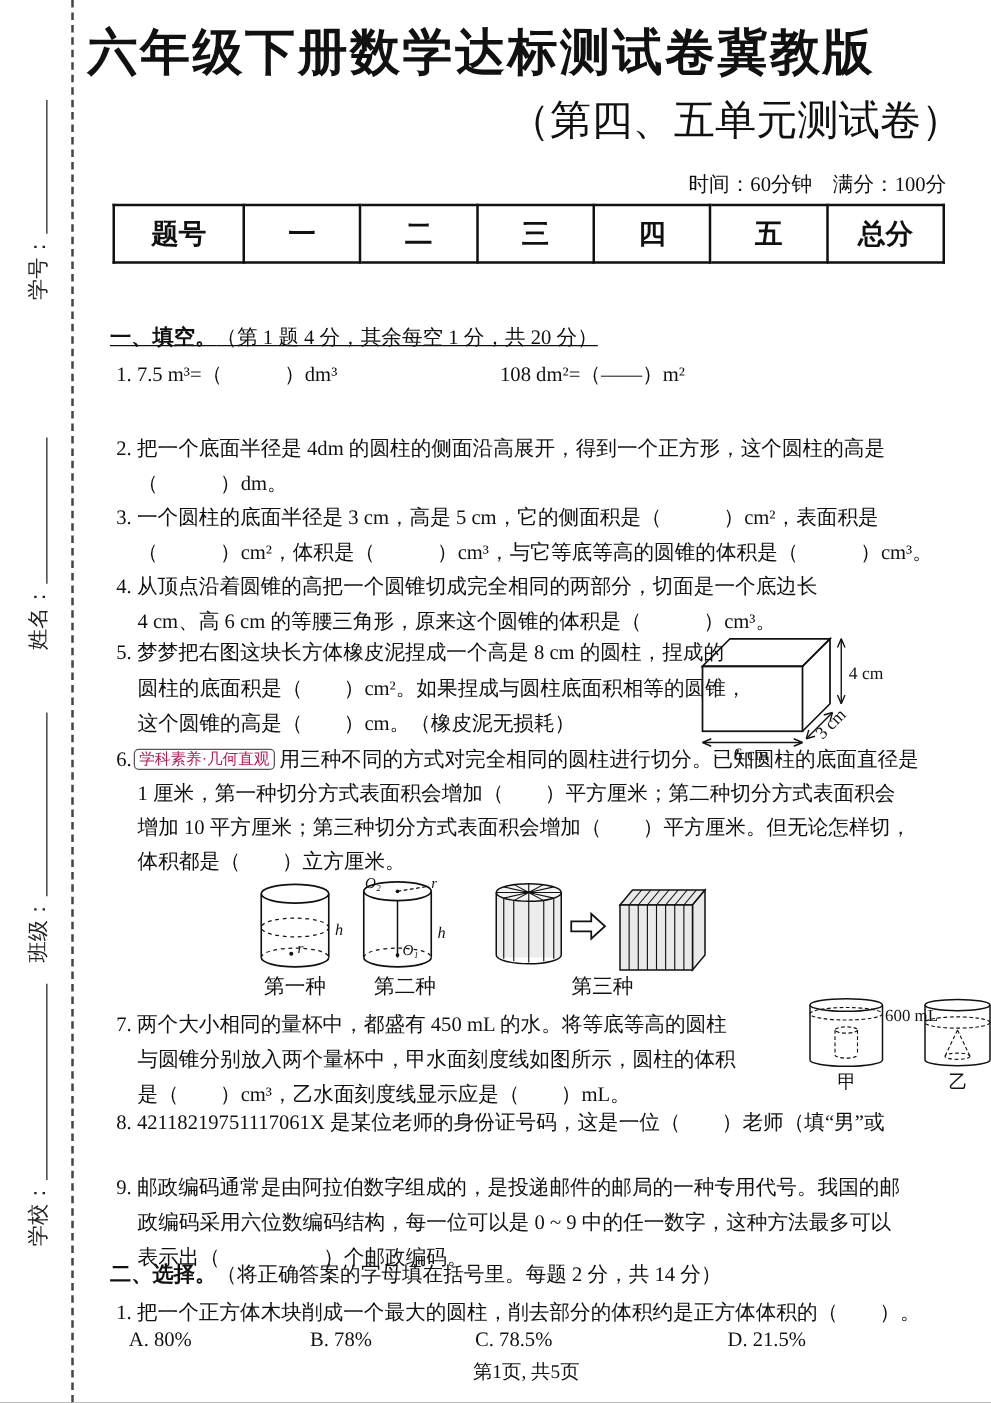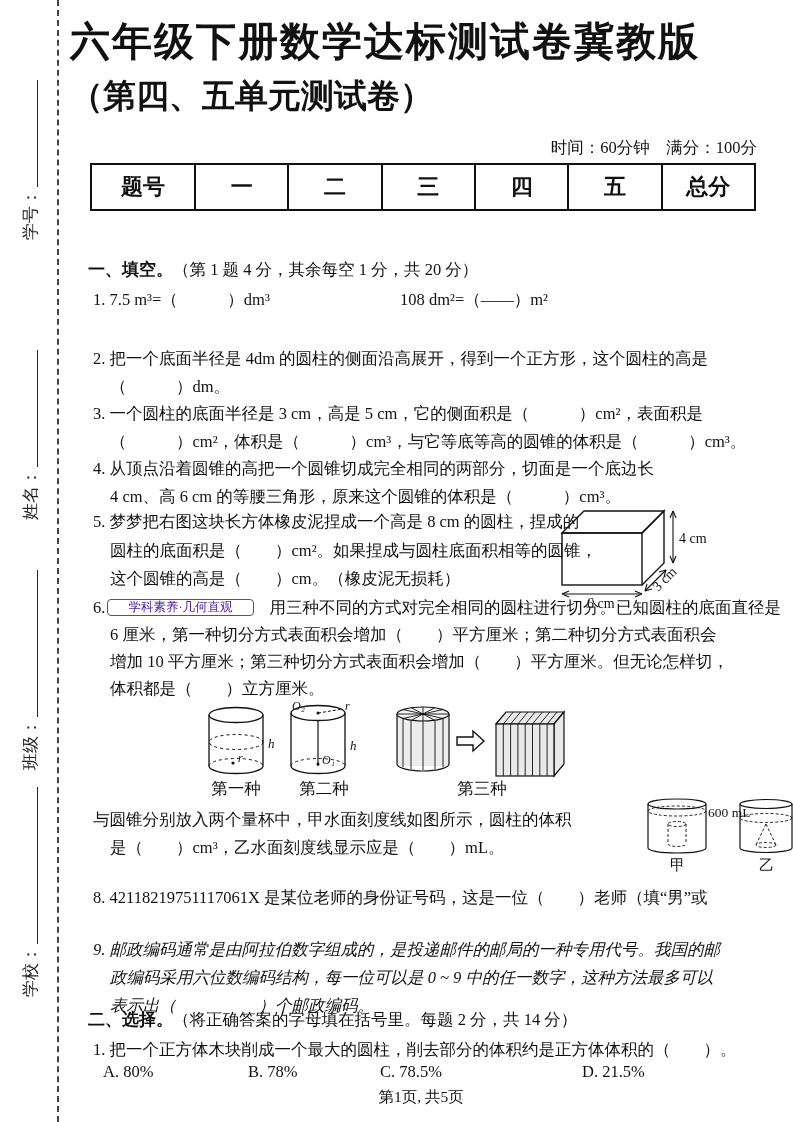--- a/index.html
+++ b/index.html
@@ -8,22 +8,22 @@
   .abs{position:absolute;}
   
   .fold-line{position:absolute;left:57px;top:0;bottom:0;border-left:2px dashed #444;}
   .side-field{position:absolute;height:22px;display:flex;align-items:flex-end;
               transform:rotate(-90deg);font-size:17px;color:#222;}
   .sf-label{white-space:nowrap;line-height:20px;}
   .sf-line{flex:1;border-bottom:1.6px solid #222;margin-bottom:3px;margin-left:2px;}
   
   .title{position:absolute;left:70px;width:700px;top:14px;
          font-size:40px;font-weight:700;letter-spacing:2px;white-space:nowrap;}
-  .subtitle{position:absolute;left:70px;width:700px;text-align:left;top:74px;
-            font-size:33px;font-weight:700;white-space:nowrap;}
+  .subtitle{position:absolute;left:70px;width:700px;text-align:right;top:74px;
+            font-size:33px;font-weight:400;white-space:nowrap;}
   .meta{position:absolute;left:85px;width:672px;top:137px;text-align:right;font-size:16.5px;}
   
   table.score{position:absolute;left:90px;top:163px;width:666px;border-collapse:collapse;
               table-layout:fixed;}
   table.score th,table.score td{border:2px solid #111;text-align:center;font-size:22px;
               font-weight:700;padding:0;}
   table.score tr:first-child th{height:44px;}
   table.score tr:last-child td{height:41px;}
   
   .sec-head{position:absolute;left:88px;font-size:16.5px;white-space:nowrap;}
@@ -31,21 +31,21 @@
   .q{position:absolute;left:93px;font-size:16.5px;}
   .tline{white-space:nowrap;height:28px;line-height:28px;}
   .lh29 .tline{height:27px;line-height:27px;}
   .lh285 .tline{height:28.5px;line-height:28.5px;}
   .q .tline:nth-child(n+2){padding-left:17px;}
   .allind .tline{padding-left:17px;}
   .q1row{position:relative;height:32px;line-height:32px;white-space:nowrap;}
   .q1b{position:absolute;left:307px;top:0;}
   .ind{padding-left:12px;}
   .badge{display:inline-block;border:1.2px solid #555;border-radius:4px;font-size:12.5px;
-         line-height:15px;padding:0 20px;margin:0 16px 2px 2px;vertical-align:2px;color:#4c1d95;}
+         line-height:15px;padding:0 3px;margin:0 4px 2px 2px;vertical-align:2px;color:#be185d;}
   .caption{position:absolute;width:90px;text-align:center;font-size:16.5px;top:0;}
   .opt{position:absolute;top:0;white-space:nowrap;}
   .footer{position:absolute;left:85px;width:672px;text-align:center;top:1087px;font-size:15.5px;}
   svg{position:absolute;overflow:visible;}
   svg text{font-family:"Liberation Serif","DejaVu Serif",serif;fill:#111;}
   .it{font-style:italic;}
 </style>
 </head>
 <body>
 
@@ -89,21 +89,21 @@
       <th>一</th>
       <th>二</th>
       <th>三</th>
       <th>四</th>
       <th>五</th>
       <th>总分</th>
     </tr>
   </tbody>
     </table>
 
-  <div class="sec-head" style="top:258px;">
+  <div class="sec-head" style="top:258px;text-decoration:underline;">
     <b>一、填空。</b><span>（第 1 题 4 分，其余每空 1 分，共 20 分）</span>
   </div>
 
   <div class="q" style="top:284px;">
     <div class="q1row">
       <span>1. 7.5 m³=（　　　）dm³</span>
       <span class="q1b">108 dm²=（——）m²</span>
     </div>
   </div>
 
@@ -141,21 +141,21 @@
     <text x="127" y="46" font-size="14">4 cm</text>
     <text x="35" y="111" font-size="14">6 cm</text>
     <text x="106" y="95" font-size="14" transform="rotate(-45 106 95)">3 cm</text>
   </svg>
 
   <div class="q lh29" style="top:594px;">
     <div class="tline">
       <span>6.</span><span class="badge">学科素养·几何直观</span><span>用三种不同的方式对完全相同的圆柱进行切分。已知圆柱的底面直径是</span>
     </div>
     <div class="allind">
-        <div class="tline">6 厘米，第一种切分方式表面积会增加（　　）平方厘米；第二种切分方式表面积会</div>
+        <div class="tline">1 厘米，第一种切分方式表面积会增加（　　）平方厘米；第二种切分方式表面积会</div>
         <div class="tline">增加 10 平方厘米；第三种切分方式表面积会增加（　　）平方厘米。但无论怎样切，</div>
         <div class="tline">体积都是（　　）立方厘米。</div>
       </div>
   </div>
 
   <div class="abs" style="left:0;top:702px;width:793px;height:94px;">
     <svg style="left:206px;top:4px;" width="76" height="70" viewBox="0 0 76 70">
       <g fill="none" stroke="#111" stroke-width="1.3">
         <ellipse cx="30" cy="9" rx="27" ry="7.5"></ellipse>
         <path d="M3,9 L3,60 M57,9 L57,60"></path>
@@ -206,20 +206,21 @@
         <path d="M11.3,22 L11.3,74 M18.6,22 L18.6,74 M25.9,22 L25.9,74 M33.2,22 L33.2,74 M40.5,22 L40.5,74 M47.8,22 L47.8,74 M55.1,22 L55.1,74"></path>
         <path d="M11.3,22 L21.3,10 M18.6,22 L28.6,10 M25.9,22 L35.9,10 M33.2,22 L43.2,10 M40.5,22 L50.5,10 M47.8,22 L57.8,10 M55.1,22 L65.1,10"></path>
       </g>
     </svg>
     <div class="caption" style="left:191px;top:76px;">第一种</div>
     <div class="caption" style="left:279px;top:76px;">第二种</div>
     <div class="caption" style="left:437px;top:76px;">第三种</div>
   </div>
 
   <div class="q" style="top:806px;">
+      <div class="tline">7. 两个大小相同的量杯中，都盛有 450 mL 的水。将等底等高的圆柱</div>
       <div class="tline">与圆锥分别放入两个量杯中，甲水面刻度线如图所示，圆柱的体积</div>
       <div class="tline">是（　　）cm³，乙水面刻度线显示应是（　　）mL。</div>
     </div>
 
   <svg style="left:646px;top:798px;" width="147" height="76" viewBox="0 0 147 76">
     <g fill="none" stroke="#111" stroke-width="1.2">
       <ellipse cx="31" cy="6" rx="29" ry="5"></ellipse>
       <path d="M2,6 L2,50 M60,6 L60,50"></path>
       <path d="M2,50 A29,5 0 0 0 60,50"></path>
       <ellipse cx="31" cy="13" rx="29" ry="5" stroke-dasharray="3,2" stroke-width="0.9"></ellipse>
@@ -234,21 +235,21 @@
       <ellipse cx="120" cy="47" rx="10" ry="2.5" stroke-dasharray="3,2" stroke-width="0.9"></ellipse>
     </g>
     <text x="62" y="19" font-size="13.5">600 mL</text>
     <text x="24" y="72" font-size="15">甲</text>
     <text x="113" y="72" font-size="15">乙</text>
   </svg>
 
   <div class="q" style="top:884px;">
       <div class="tline">8. 42118219751117061X 是某位老师的身份证号码，这是一位（　　）老师（填“男”或</div>
     </div>
-  <div class="q" style="top:936px;font-style:italic;">
+  <div class="q" style="top:936px;">
       <div class="tline">9. 邮政编码通常是由阿拉伯数字组成的，是投递邮件的邮局的一种专用代号。我国的邮</div>
       <div class="tline">政编码采用六位数编码结构，每一位可以是 0 ~ 9 中的任一数字，这种方法最多可以</div>
       <div class="tline">表示出（　　　　　）个邮政编码。</div>
     </div>
 
   <div class="sec-head" style="top:1008px;">
     <b>二、选择。</b><span>（将正确答案的字母填在括号里。每题 2 分，共 14 分）</span>
   </div>
   <div class="q" style="top:1036px;">
     <div class="tline">1. 把一个正方体木块削成一个最大的圆柱，削去部分的体积约是正方体体积的（　　）。</div>

